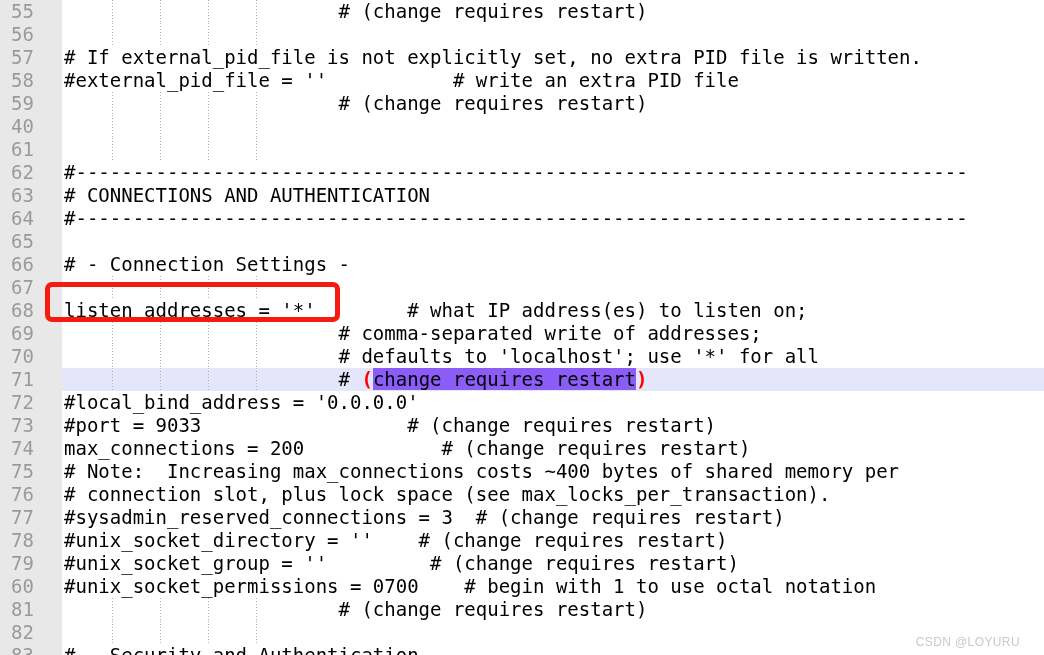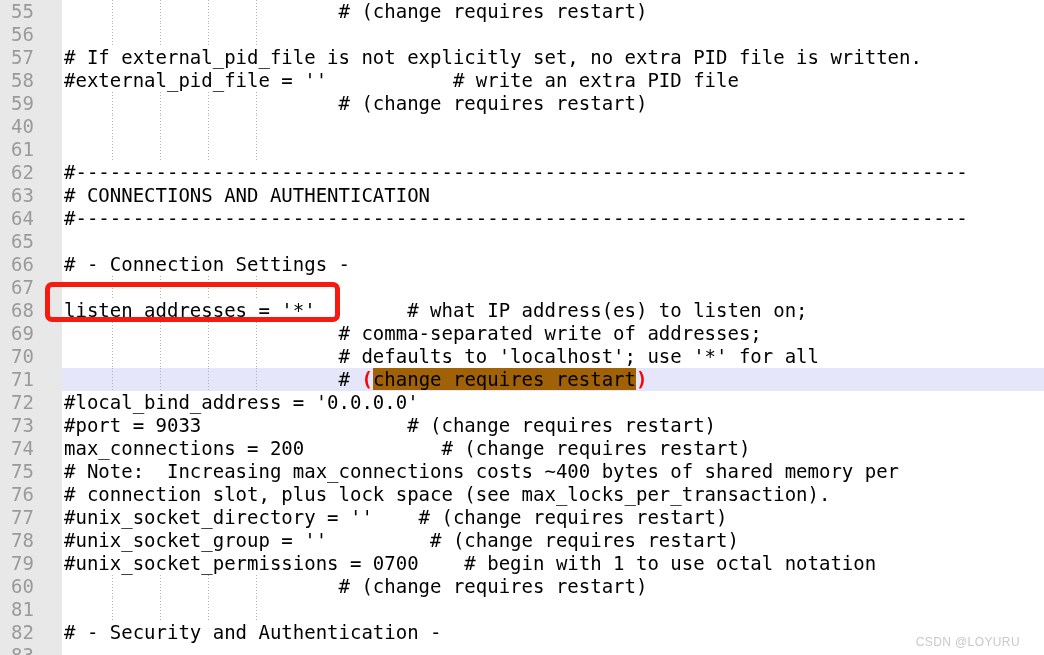--- a/index.html
+++ b/index.html
@@ -73,21 +73,21 @@
     position: relative;
     z-index: 2;
     margin-top: 11px;
   }
   
   .brk {
     color: #ff0000;
     font-weight: bold;
   }
   .brk-body {
-    background: #a16207;
+    background: #8b5cf6;
   }
   
   .guides {
     position: absolute;
     left: 0;
     top: 0;
     height: 23px;
     width: 100%;
     z-index: 1;
     pointer-events: none;
@@ -151,20 +151,21 @@
       <div class="code-line"><div class="guides"><div class="guide" style="left: 50.08px;"></div><div class="guide" style="left: 98.16px;"></div><div class="guide" style="left: 146.24px;"></div><div class="guide" style="left: 194.32px;"></div></div><span class="code-text"></span></div>
       <div class="code-line"><span class="code-text">listen_addresses = '*'        # what IP address(es) to listen on;</span></div>
       <div class="code-line"><div class="guides"><div class="guide" style="left: 50.08px;"></div><div class="guide" style="left: 98.16px;"></div><div class="guide" style="left: 146.24px;"></div><div class="guide" style="left: 194.32px;"></div></div><span class="code-text">                        # comma-separated write of addresses;</span></div>
       <div class="code-line"><div class="guides"><div class="guide" style="left: 50.08px;"></div><div class="guide" style="left: 98.16px;"></div><div class="guide" style="left: 146.24px;"></div><div class="guide" style="left: 194.32px;"></div></div><span class="code-text">                        # defaults to 'localhost'; use '*' for all</span></div>
       <div class="code-line current"><div class="guides"><div class="guide" style="left: 50.08px;"></div><div class="guide" style="left: 98.16px;"></div><div class="guide" style="left: 146.24px;"></div><div class="guide" style="left: 194.32px;"></div></div><span class="code-text"><span>                        # </span><span class="brk">(</span><span class="brk-body">change requires restart</span><span class="brk">)</span></span></div>
       <div class="code-line"><span class="code-text">#local_bind_address = '0.0.0.0'</span></div>
       <div class="code-line"><span class="code-text">#port = 9033                  # (change requires restart)</span></div>
       <div class="code-line"><span class="code-text">max_connections = 200            # (change requires restart)</span></div>
       <div class="code-line"><span class="code-text"># Note:  Increasing max_connections costs ~400 bytes of shared memory per</span></div>
       <div class="code-line"><span class="code-text"># connection slot, plus lock space (see max_locks_per_transaction).</span></div>
+      <div class="code-line"><span class="code-text">#sysadmin_reserved_connections = 3  # (change requires restart)</span></div>
       <div class="code-line"><span class="code-text">#unix_socket_directory = ''    # (change requires restart)</span></div>
       <div class="code-line"><span class="code-text">#unix_socket_group = ''         # (change requires restart)</span></div>
       <div class="code-line"><span class="code-text">#unix_socket_permissions = 0700    # begin with 1 to use octal notation</span></div>
       <div class="code-line"><div class="guides"><div class="guide" style="left: 50.08px;"></div><div class="guide" style="left: 98.16px;"></div><div class="guide" style="left: 146.24px;"></div><div class="guide" style="left: 194.32px;"></div></div><span class="code-text">                        # (change requires restart)</span></div>
       <div class="code-line"><div class="guides"><div class="guide" style="left: 50.08px;"></div><div class="guide" style="left: 98.16px;"></div><div class="guide" style="left: 146.24px;"></div><div class="guide" style="left: 194.32px;"></div></div><span class="code-text"></span></div>
       <div class="code-line"><span class="code-text"># - Security and Authentication -</span></div>
     </div>
 
   <div id="gutter-numbers">
       <div class="lnum">55</div>

